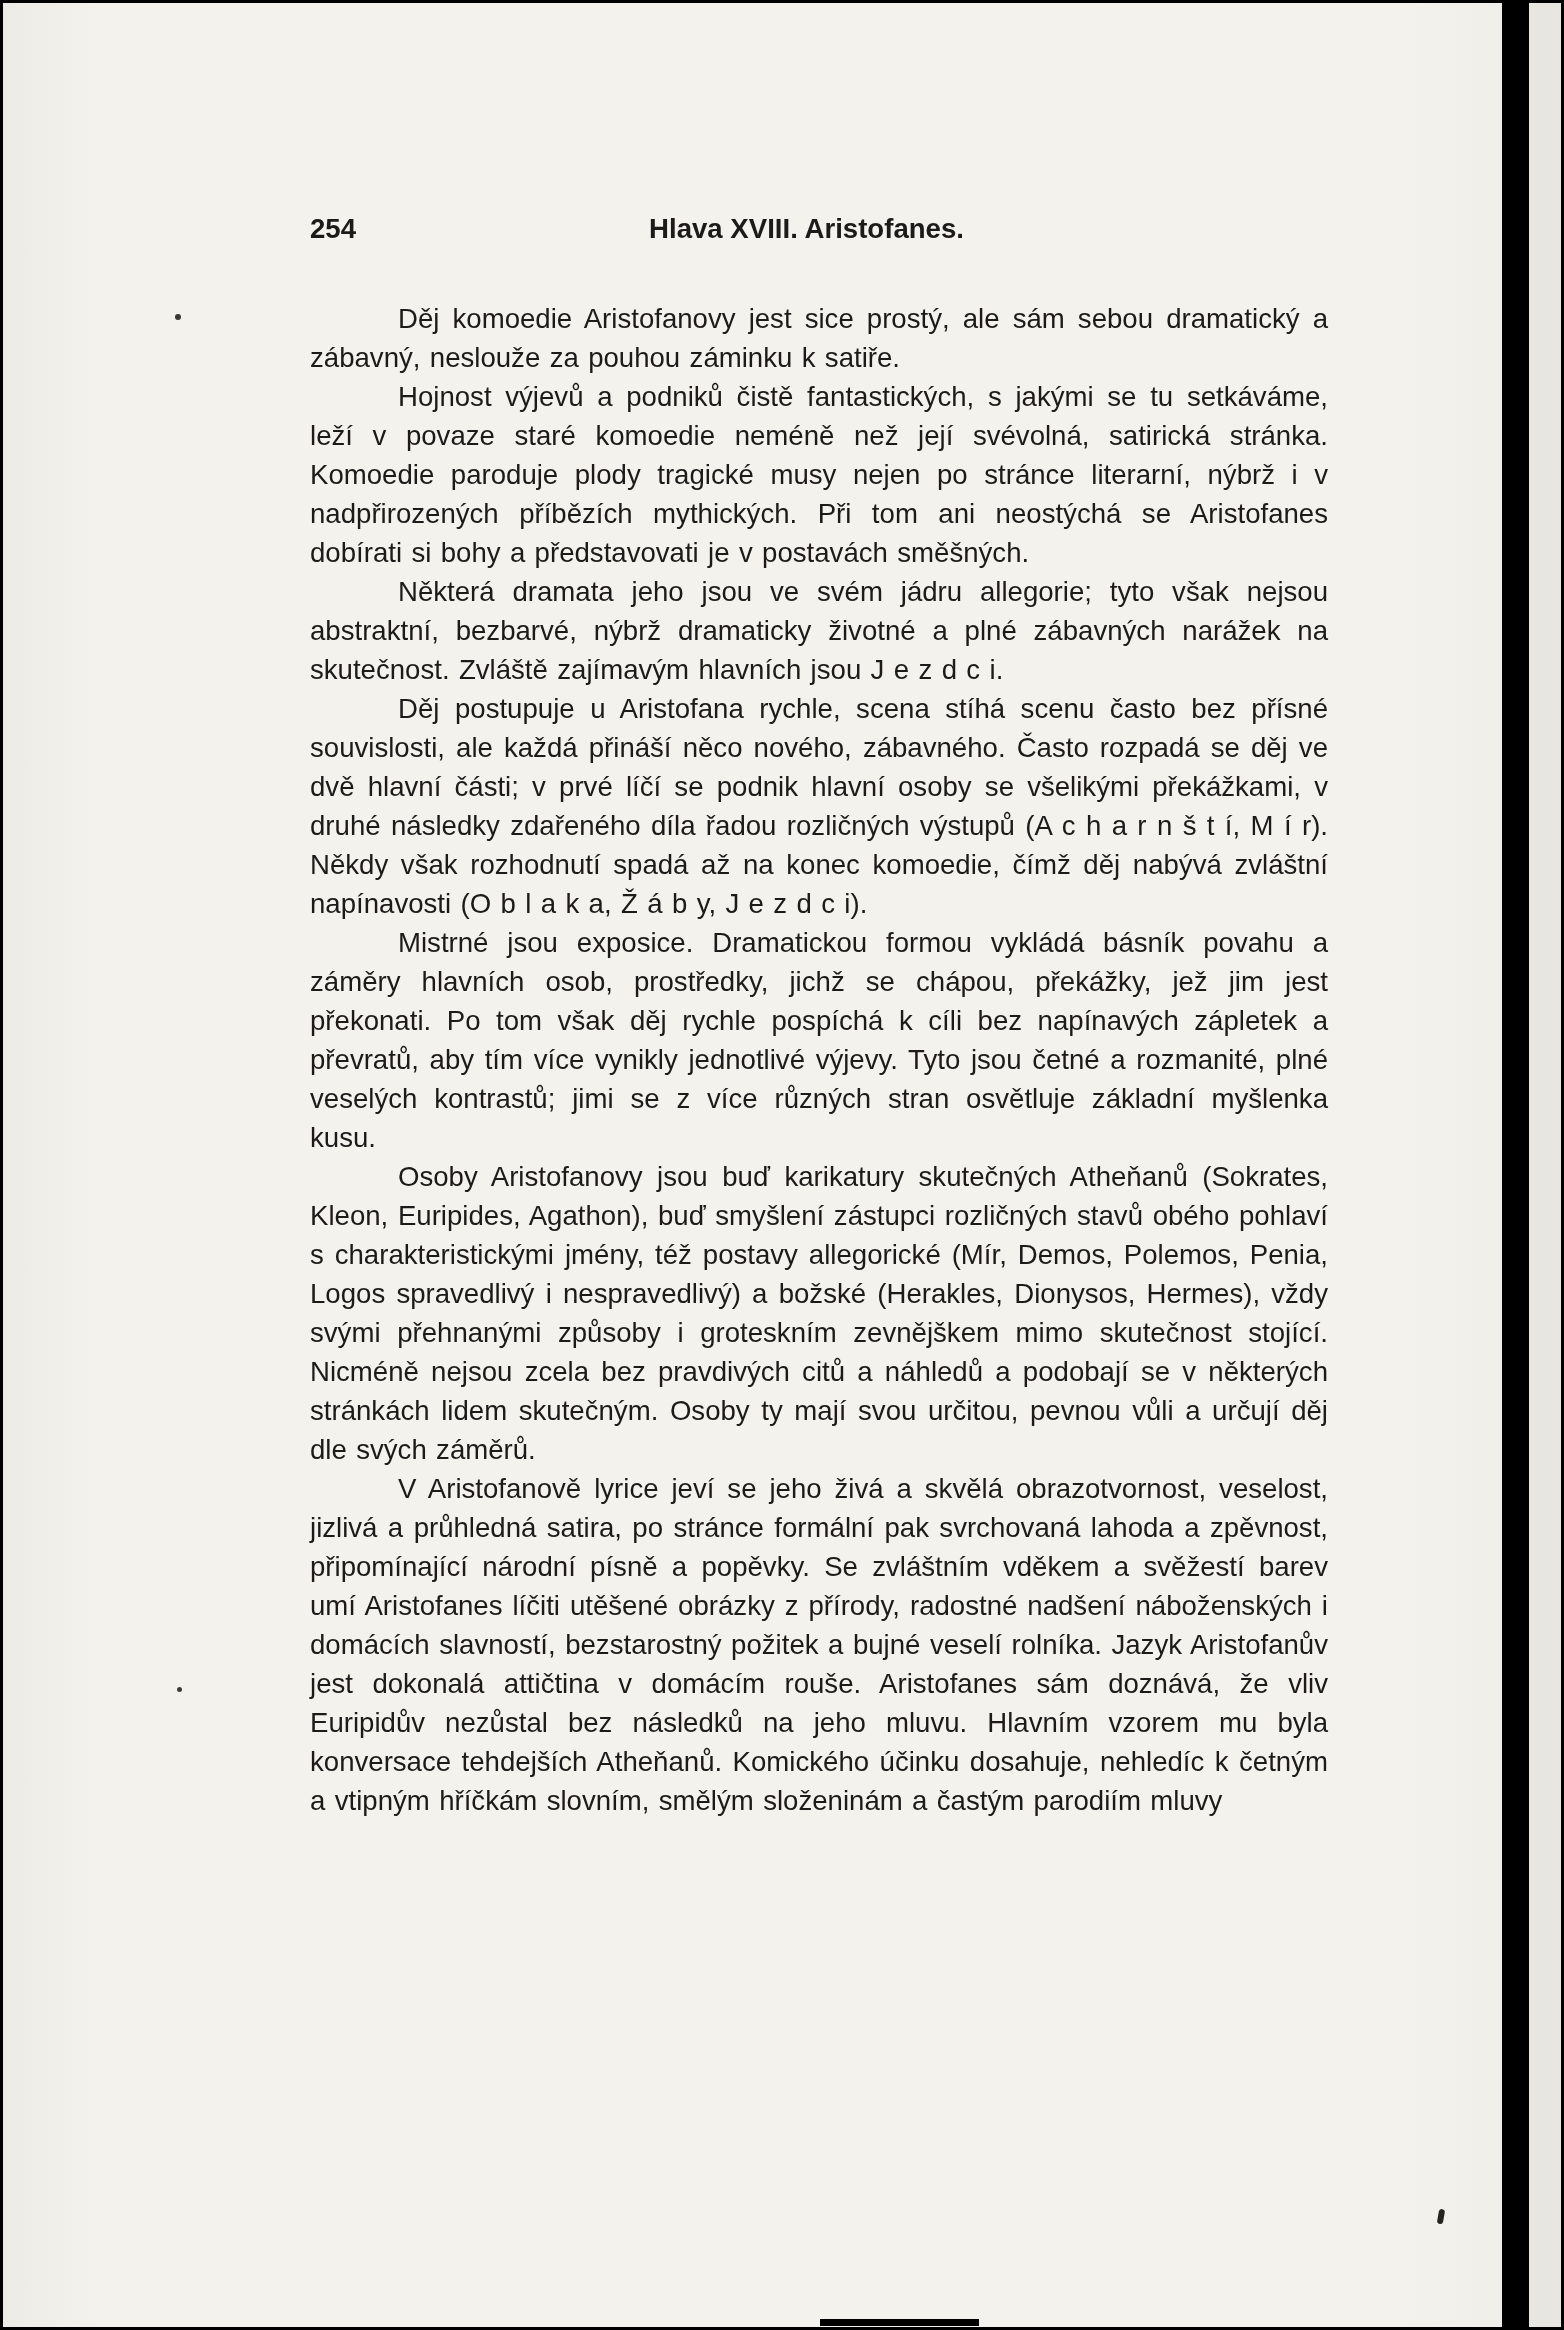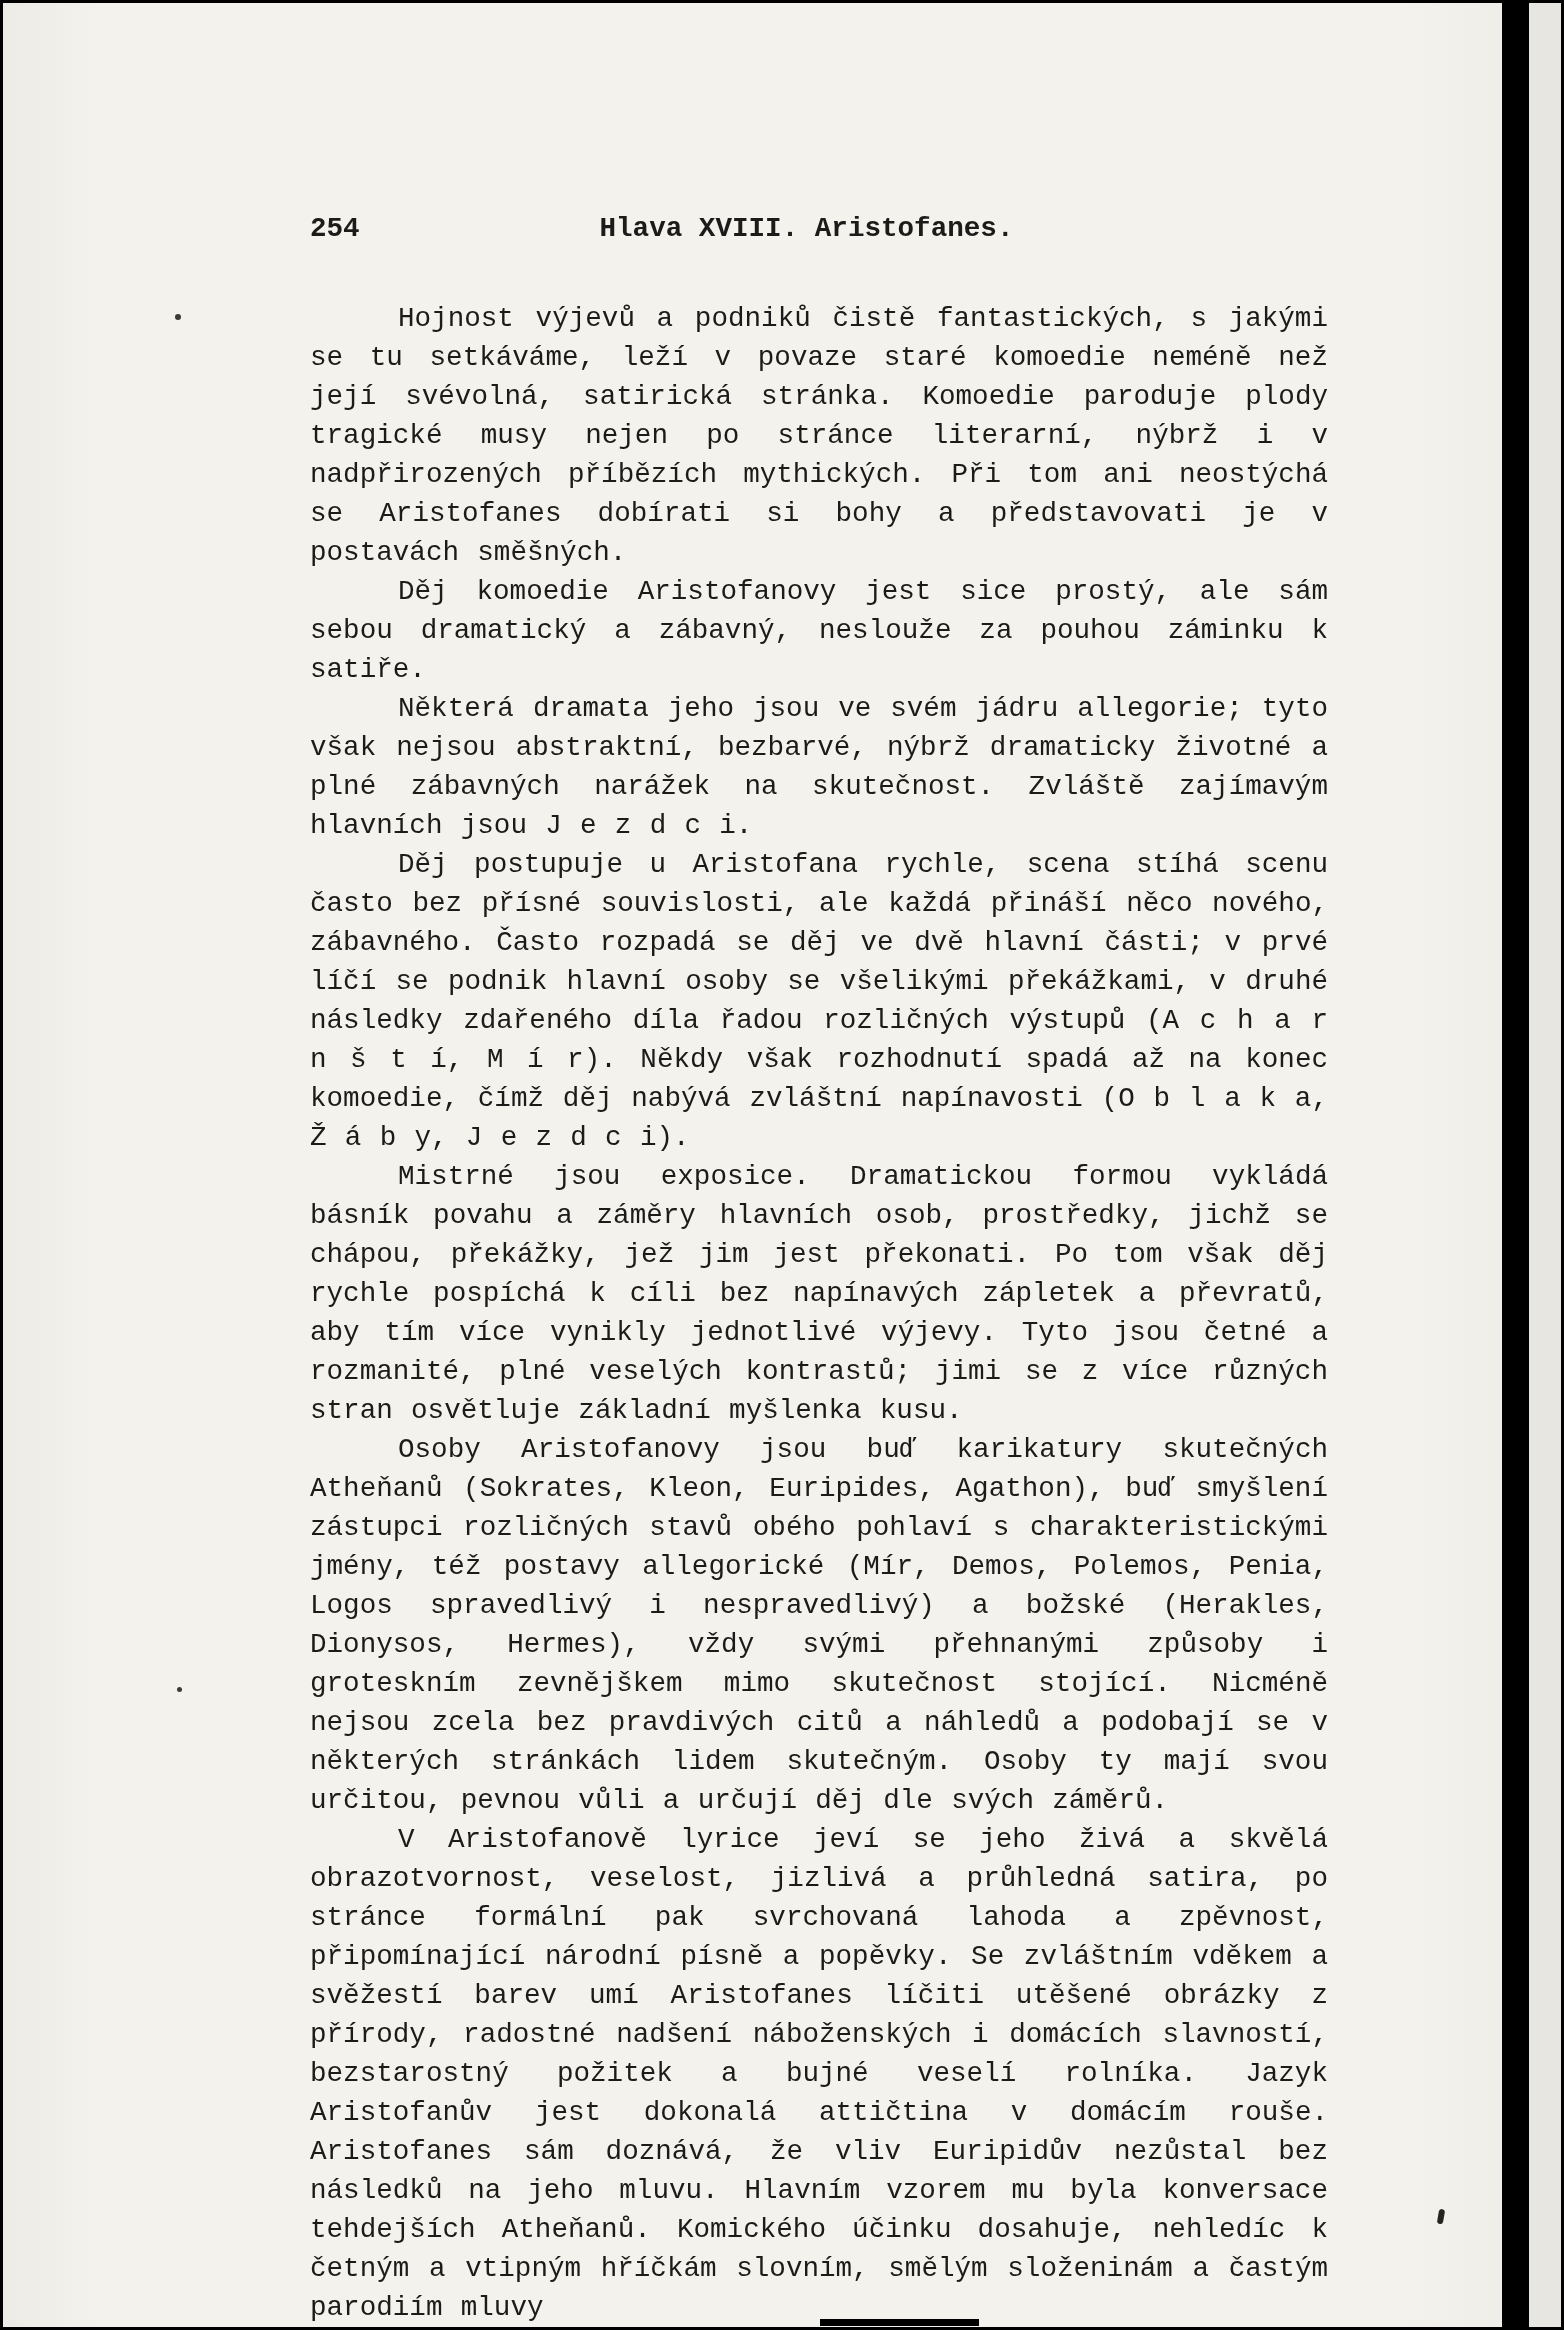--- a/index.html
+++ b/index.html
@@ -8,21 +8,21 @@
     background: #111;
   }
   .scan-page {
     position: relative;
     width: 1564px;
     height: 2330px;
     box-sizing: border-box;
     background: linear-gradient(90deg, #edebe5 0%, #f4f2ed 6%, #f4f2ed 90%, #eeece6 100%);
     border: 3.3px solid #000;
     overflow: hidden;
-    font-family: Liberation Mono, monospace;
+    font-family: Liberation Sans, sans-serif;
     color: #1d1b19;
   }
   
   .edge-bar {
     position: absolute;
     top: 0;
     left: 1499px;
     width: 27px;
     height: 100%;
     background: #000;
@@ -93,22 +93,22 @@
 
 <div class="scan-page">
 
   <div class="content">
     <div class="running-head">
       <span class="page-number">254</span>
       <span class="chapter-title">Hlava XVIII. Aristofanes.</span>
     </div>
 
     <div class="body-text">
+      <p>Děj komoedie Aristofanovy jest sice prostý, ale sám sebou dramatický a zábavný, neslouže za pouhou záminku k satiře.</p>
       <p>Hojnost výjevů a podniků čistě fantastických, s jakými se tu setkáváme, leží v povaze staré komoedie neméně než její svévolná, satirická stránka. Komoedie paroduje plody tragické musy nejen po stránce literarní, nýbrž i v nadpřirozených příbězích mythických. Při tom ani neostýchá se Aristofanes dobírati si bohy a představovati je v postavách směšných.</p>
-      <p>Děj komoedie Aristofanovy jest sice prostý, ale sám sebou dramatický a zábavný, neslouže za pouhou záminku k satiře.</p>
       <p>Některá dramata jeho jsou ve svém jádru allegorie; tyto však nejsou abstraktní, bezbarvé, nýbrž dramaticky životné a plné zábavných narážek na skutečnost. Zvláště zajímavým hlavních jsou J e z d c i.</p>
       <p>Děj postupuje u Aristofana rychle, scena stíhá scenu často bez přísné souvislosti, ale každá přináší něco nového, zábavného. Často rozpadá se děj ve dvě hlavní části; v prvé líčí se podnik hlavní osoby se všelikými překážkami, v druhé následky zdařeného díla řadou rozličných výstupů (A c h a r n š t í, M í r). Někdy však rozhodnutí spadá až na konec komoedie, čímž děj nabývá zvláštní napínavosti (O b l a k a, Ž á b y, J e z d c i).</p>
       <p>Mistrné jsou exposice. Dramatickou formou vykládá básník povahu a záměry hlavních osob, prostředky, jichž se chápou, překážky, jež jim jest překonati. Po tom však děj rychle pospíchá k cíli bez napínavých zápletek a převratů, aby tím více vynikly jednotlivé výjevy. Tyto jsou četné a rozmanité, plné veselých kontrastů; jimi se z více různých stran osvětluje základní myšlenka kusu.</p>
       <p>Osoby Aristofanovy jsou buď karikatury skutečných Atheňanů (Sokrates, Kleon, Euripides, Agathon), buď smyšlení zástupci rozličných stavů obého pohlaví s charakteristickými jmény, též postavy allegorické (Mír, Demos, Polemos, Penia, Logos spravedlivý i nespravedlivý) a božské (Herakles, Dionysos, Hermes), vždy svými přehnanými způsoby i groteskním zevnějškem mimo skutečnost stojící. Nicméně nejsou zcela bez pravdivých citů a náhledů a podobají se v některých stránkách lidem skutečným. Osoby ty mají svou určitou, pevnou vůli a určují děj dle svých záměrů.</p>
       <p>V Aristofanově lyrice jeví se jeho živá a skvělá obrazotvornost, veselost, jizlivá a průhledná satira, po stránce formální pak svrchovaná lahoda a zpěvnost, připomínající národní písně a popěvky. Se zvláštním vděkem a svěžestí barev umí Aristofanes líčiti utěšené obrázky z přírody, radostné nadšení náboženských i domácích slavností, bezstarostný požitek a bujné veselí rolníka. Jazyk Aristofanův jest dokonalá attičtina v domácím rouše. Aristofanes sám doznává, že vliv Euripidův nezůstal bez následků na jeho mluvu. Hlavním vzorem mu byla konversace tehdejších Atheňanů. Komického účinku dosahuje, nehledíc k četným a vtipným hříčkám slovním, smělým složeninám a častým parodiím mluvy</p>
     </div>
   </div>
 
   <div class="edge-strip-right"></div>
   <div class="edge-bar"></div>

